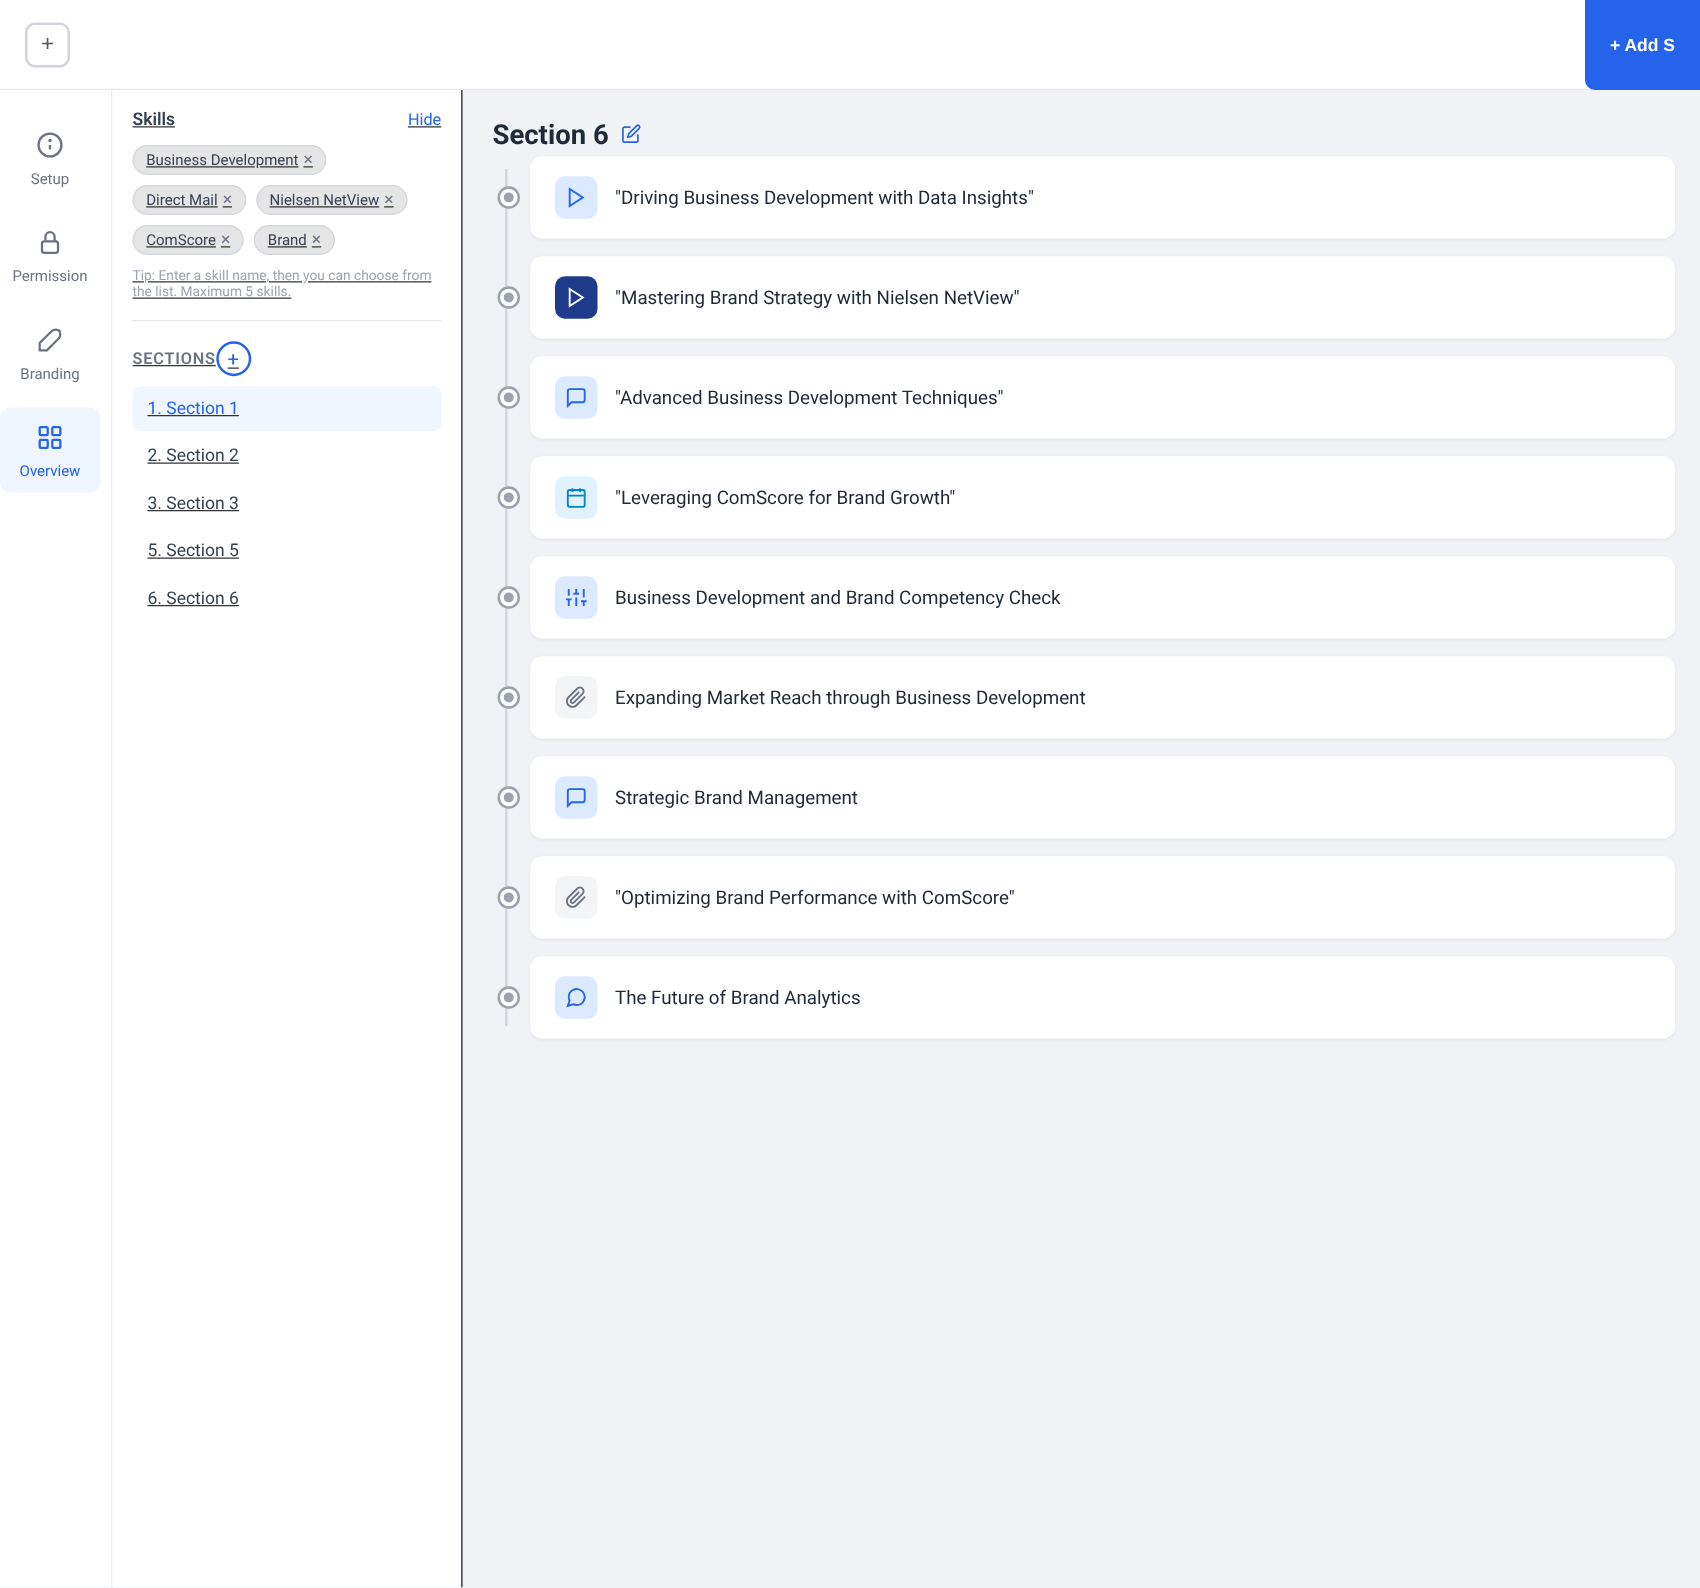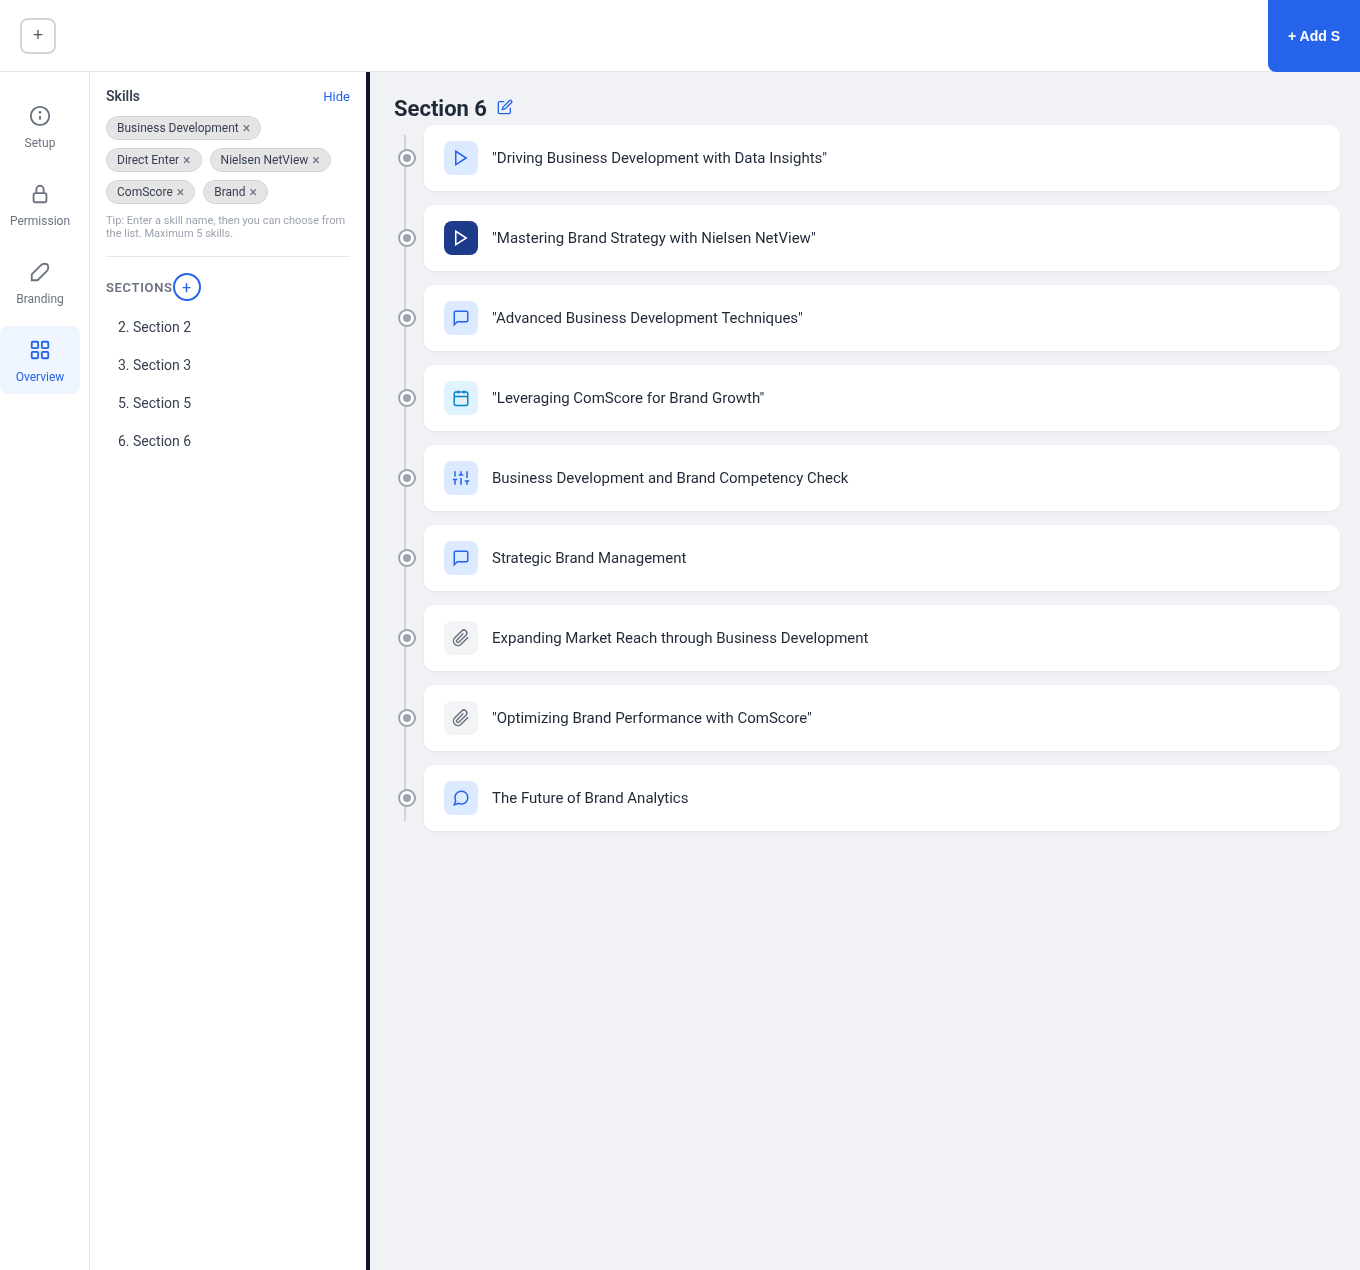--- a/index.html
+++ b/index.html
@@ -90,23 +90,24 @@
       display: flex;
       align-items: center;
       justify-content: center;
     }
     .sidebar-icon svg { width: 22px; height: 22px; }
 
     
     .middle-panel {
       width: 280px;
       background: #fff;
-      border-right: 4px solid #0f172a;
+      border-right: 1px solid #0f172a;
       padding: 16px;
       overflow-y: auto;
+      text-decoration: underline;
     }
 
     
     .skills-header {
       display: flex;
       justify-content: space-between;
       align-items: center;
       margin-bottom: 12px;
     }
     .skills-title {
@@ -341,21 +342,21 @@
     <div class="skills-header">
       <span class="skills-title">Skills</span>
       <a class="hide-link">Hide</a>
     </div>
     <div class="skills-tags">
       <div class="skill-tag">
         <span>Business Development</span>
         <span class="remove">×</span>
       </div>
       <div class="skill-tag">
-        <span>Direct Enter</span>
+        <span>Direct Mail</span>
         <span class="remove">×</span>
       </div>
       <div class="skill-tag">
         <span>Nielsen NetView</span>
         <span class="remove">×</span>
       </div>
       <div class="skill-tag">
         <span>ComScore</span>
         <span class="remove">×</span>
       </div>
@@ -366,20 +367,23 @@
     </div>
     <p class="skills-tip">Tip: Enter a skill name, then you can choose from the list. Maximum 5 skills.</p>
 
     <div class="sections-header">
       <span class="sections-title">Sections</span>
       <div class="add-section-circle">
         <span>+</span>
       </div>
     </div>
     <div>
+      <div class="section-list-item active">
+        <span>1. Section 1</span>
+      </div>
       <div class="section-list-item">
         <span>2. Section 2</span>
       </div>
       <div class="section-list-item">
         <span>3. Section 3</span>
       </div>
       <div class="section-list-item">
         <span>5. Section 5</span>
       </div>
       <div class="section-list-item">
@@ -469,49 +473,49 @@
               <line x1="17" y1="16" x2="23" y2="16"></line>
             </svg>
           </div>
           <span class="card-title">Business Development and Brand Competency Check</span>
         </div>
       </div>
 
       <div class="timeline-item">
         <div class="timeline-dot"></div>
         <div class="content-card">
+          <div class="card-icon gray">
+            <svg width="18" height="18" viewBox="0 0 24 24" fill="none" stroke="currentColor" stroke-width="2">
+              <path d="M21.44 11.05l-9.19 9.19a6 6 0 0 1-8.49-8.49l9.19-9.19a4 4 0 0 1 5.66 5.66l-9.2 9.19a2 2 0 0 1-2.83-2.83l8.49-8.48"></path>
+            </svg>
+          </div>
+          <span class="card-title">Expanding Market Reach through Business Development</span>
+        </div>
+      </div>
+
+      <div class="timeline-item">
+        <div class="timeline-dot"></div>
+        <div class="content-card">
           <div class="card-icon blue">
             <svg width="18" height="18" viewBox="0 0 24 24" fill="none" stroke="currentColor" stroke-width="2">
               <path d="M21 15a2 2 0 0 1-2 2H7l-4 4V5a2 2 0 0 1 2-2h14a2 2 0 0 1 2 2z"></path>
             </svg>
           </div>
           <span class="card-title">Strategic Brand Management</span>
         </div>
       </div>
 
       <div class="timeline-item">
         <div class="timeline-dot"></div>
         <div class="content-card">
-          <div class="card-icon gray">
+          <div class="card-icon gray" style="background:#f3f4f6; color:#6b7280;">
             <svg width="18" height="18" viewBox="0 0 24 24" fill="none" stroke="currentColor" stroke-width="2">
               <path d="M21.44 11.05l-9.19 9.19a6 6 0 0 1-8.49-8.49l9.19-9.19a4 4 0 0 1 5.66 5.66l-9.2 9.19a2 2 0 0 1-2.83-2.83l8.49-8.48"></path>
             </svg>
           </div>
-          <span class="card-title">Expanding Market Reach through Business Development</span>
-        </div>
-      </div>
-
-      <div class="timeline-item">
-        <div class="timeline-dot"></div>
-        <div class="content-card">
-          <div class="card-icon gray" style="background:#f3f4f6; color:#6b7280;">
-            <svg width="18" height="18" viewBox="0 0 24 24" fill="none" stroke="currentColor" stroke-width="2">
-              <path d="M21.44 11.05l-9.19 9.19a6 6 0 0 1-8.49-8.49l9.19-9.19a4 4 0 0 1 5.66 5.66l-9.2 9.19a2 2 0 0 1-2.83-2.83l8.49-8.48"></path>
-            </svg>
-          </div>
           <span class="card-title">"Optimizing Brand Performance with ComScore"</span>
         </div>
       </div>
 
       <div class="timeline-item">
         <div class="timeline-dot"></div>
         <div class="content-card">
           <div class="card-icon blue">
             <svg width="18" height="18" viewBox="0 0 24 24" fill="none" stroke="currentColor" stroke-width="2">
               <path d="M21 11.5a8.38 8.38 0 0 1-.9 3.8 8.5 8.5 0 0 1-7.6 4.7 8.38 8.38 0 0 1-3.8-.9L3 21l1.9-5.7a8.38 8.38 0 0 1-.9-3.8 8.5 8.5 0 0 1 4.7-7.6 8.38 8.38 0 0 1 3.8-.9h.5a8.48 8.48 0 0 1 8 8v.5z"></path>

